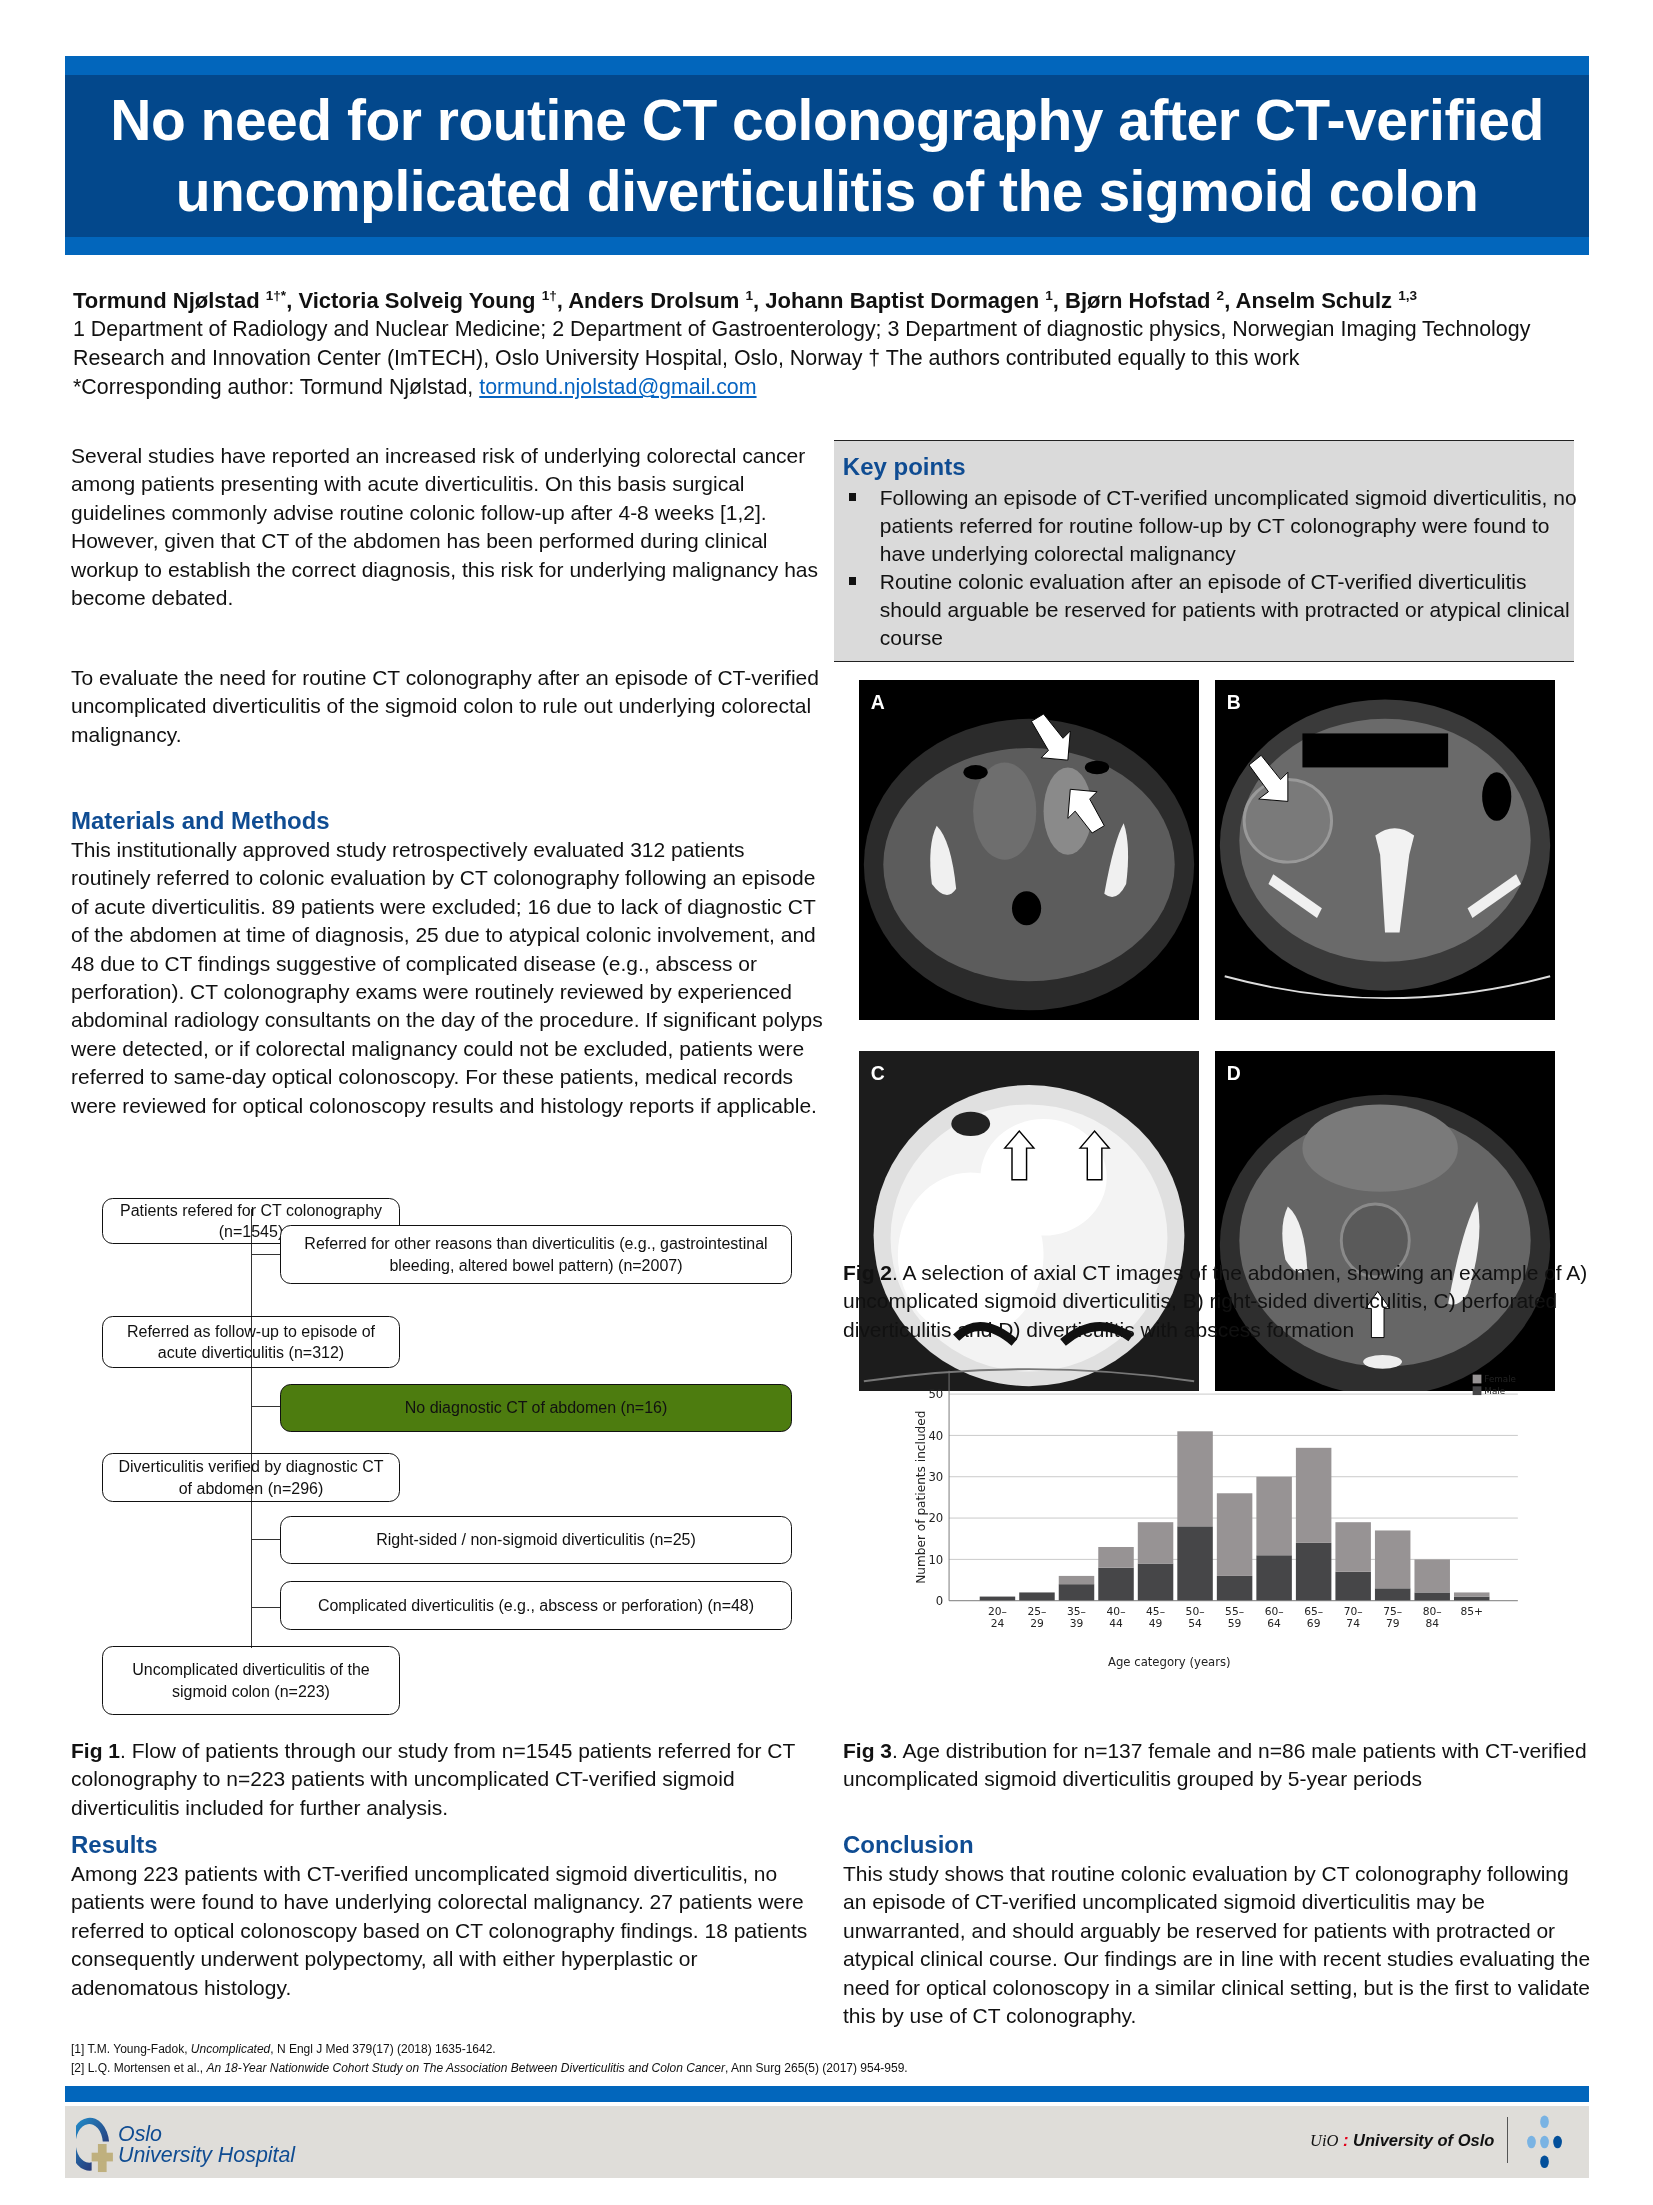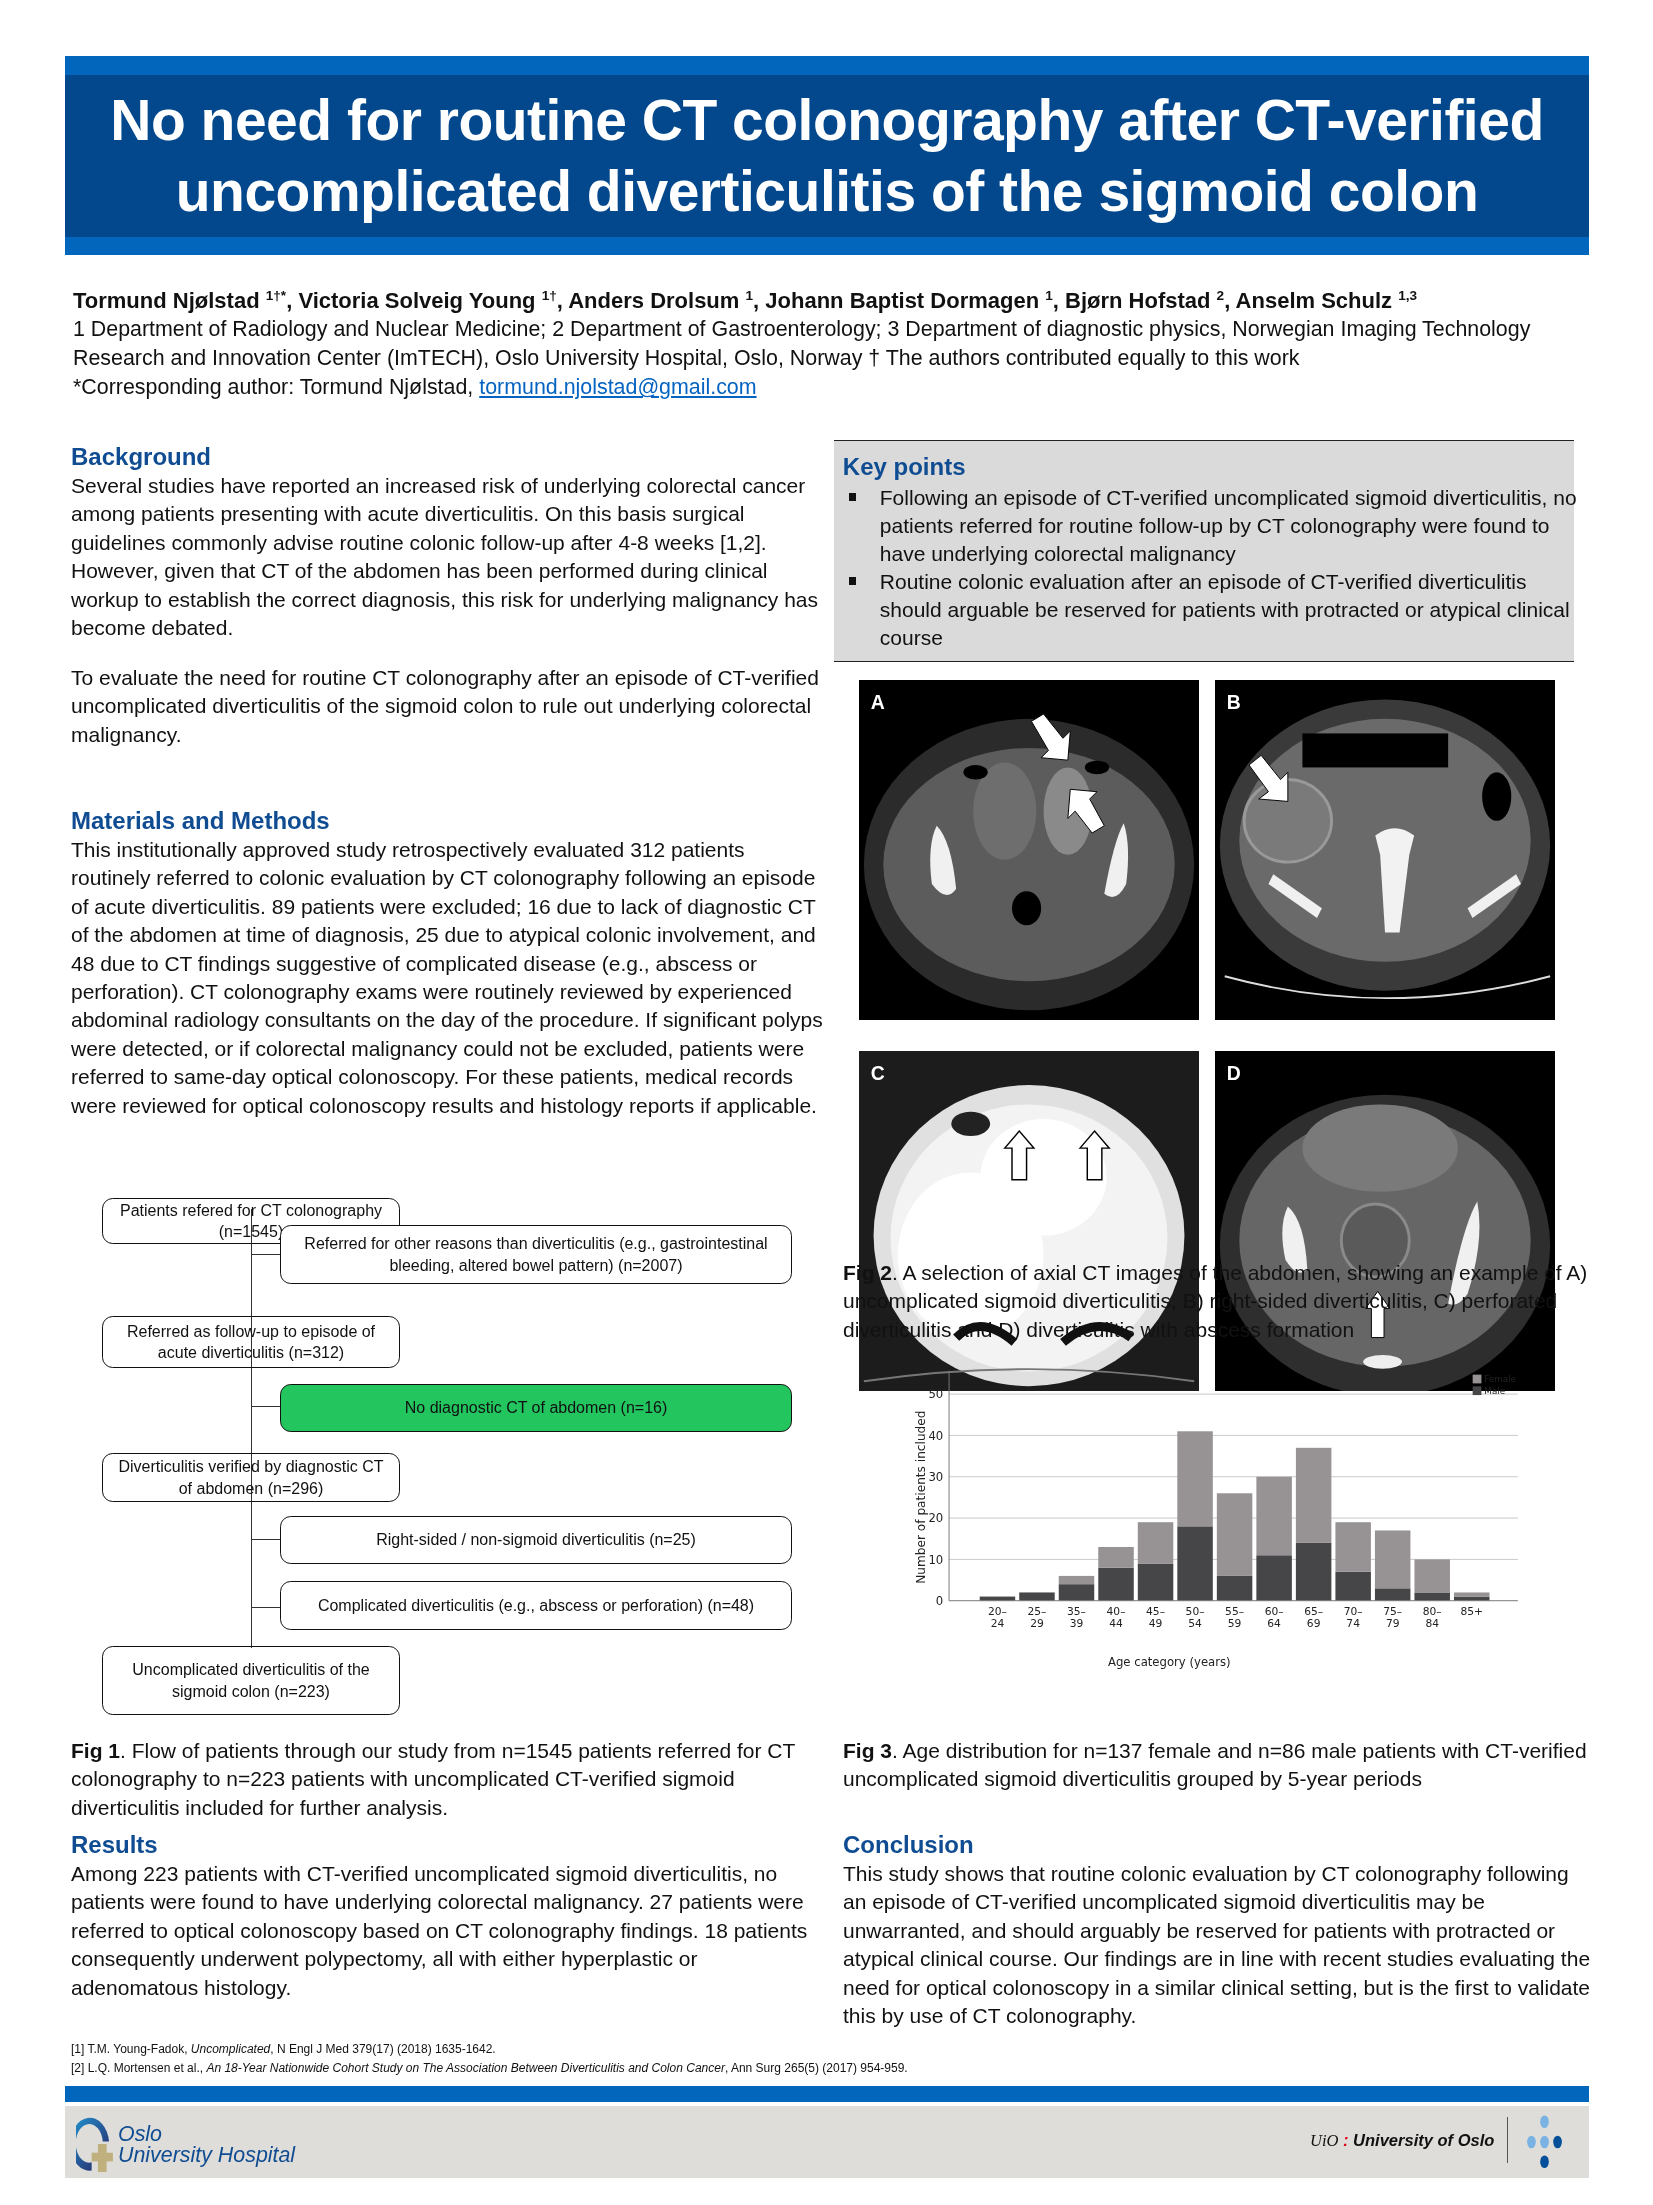--- a/index.html
+++ b/index.html
@@ -80,21 +80,20 @@
     <span>Anselm Schulz</span> <sup>1,3</sup>
   </div>
   <div>1 Department of Radiology and Nuclear Medicine; 2 Department of Gastroenterology; 3 Department of diagnostic physics, Norwegian Imaging Technology</div>
   <div>Research and Innovation Center (ImTECH), Oslo University Hospital, Oslo, Norway † The authors contributed equally to this work</div>
   <div>
     <span>*Corresponding author: Tormund Njølstad, </span><a>tormund.njolstad@gmail.com</a>
   </div>
 </div>
 
 <div class="abs" id="col-left" style="top:442px;">
-  <h2 class="sec-h">Background</h2>
   <p class="body-text">Several studies have reported an increased risk of underlying colorectal cancer among patients presenting with acute diverticulitis. On this basis surgical guidelines commonly advise routine colonic follow-up after 4-8 weeks [1,2]. However, given that CT of the abdomen has been performed during clinical workup to establish the correct diagnosis, this risk for underlying malignancy has become debated.</p>
 </div>
 
 <div class="abs" style="left:71px; width:758px; top:664px;">
   <p class="body-text">To evaluate the need for routine CT colonography after an episode of CT-verified uncomplicated diverticulitis of the sigmoid colon to rule out underlying colorectal malignancy.</p>
 </div>
 
 <div class="abs" style="left:71px; width:758px; top:806px;">
   <h2 class="sec-h">Materials and Methods</h2>
   <p class="body-text">This institutionally approved study retrospectively evaluated 312 patients routinely referred to colonic evaluation by CT colonography following an episode of acute diverticulitis. 89 patients were excluded; 16 due to lack of diagnostic CT of the abdomen at time of diagnosis, 25 due to atypical colonic involvement, and 48 due to CT findings suggestive of complicated disease (e.g., abscess or perforation). CT colonography exams were routinely reviewed by experienced abdominal radiology consultants on the day of the procedure. If significant polyps were detected, or if colorectal malignancy could not be excluded, patients were referred to same-day optical colonoscopy. For these patients, medical records were reviewed for optical colonoscopy results and histology reports if applicable.</p>
@@ -111,21 +110,21 @@
 
   <div class="fbox" style="left:102px; top:1163px; width:298px; height:46px;margin-top:35px;">
     <span>Patients refered for CT colonography (n=1545)</span>
   </div>
   <div class="fbox" style="left:280px; top:1225px; width:512px; height:59px; background:#fff;">
     <span>Referred for other reasons than diverticulitis (e.g., gastrointestinal bleeding, altered bowel pattern) (n=2007)</span>
   </div>
   <div class="fbox" style="left:102px; top:1316px; width:298px; height:52px;">
     <span>Referred as follow-up to episode of acute diverticulitis (n=312)</span>
   </div>
-  <div class="fbox" style="left:280px; top:1384px; width:512px; height:48px; background:#22c55e;">
+  <div class="fbox" style="left:280px; top:1384px; width:512px; height:48px; background:#4d7c0f;">
     <span>No diagnostic CT of abdomen (n=16)</span>
   </div>
   <div class="fbox" style="left:102px; top:1453px; width:298px; height:49px;">
     <span>Diverticulitis verified by diagnostic CT of abdomen (n=296)</span>
   </div>
   <div class="fbox" style="left:280px; top:1516px; width:512px; height:48px; background:#fff;">
     <span>Right-sided / non-sigmoid diverticulitis (n=25)</span>
   </div>
   <div class="fbox" style="left:280px; top:1581px; width:512px; height:49px; background:#fff;">
     <span>Complicated diverticulitis (e.g., abscess or perforation) (n=48)</span>

